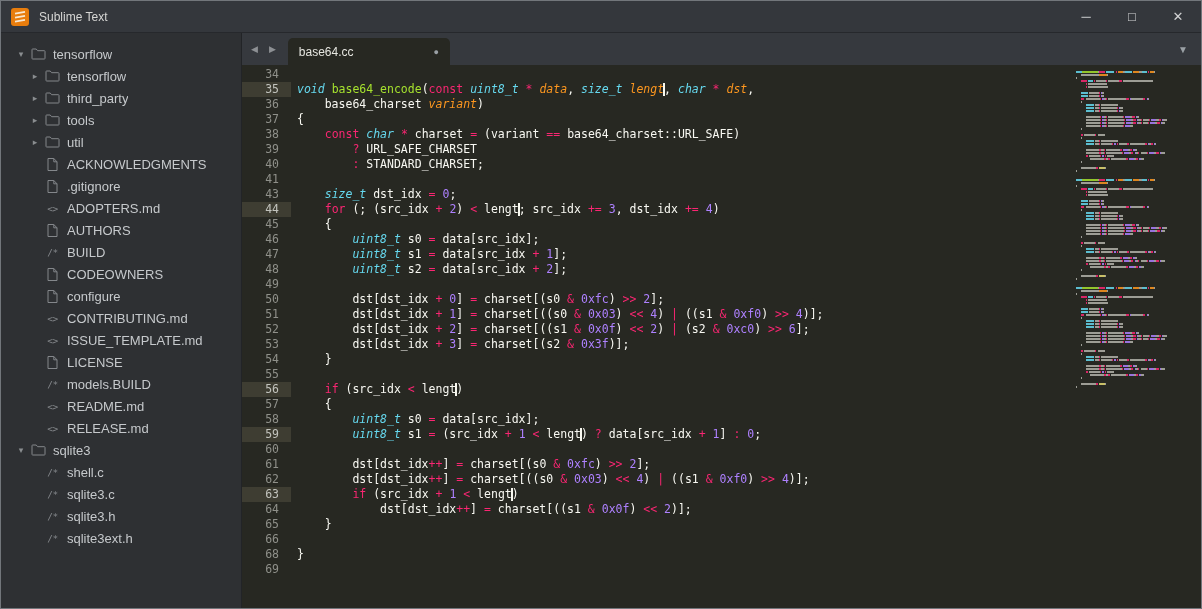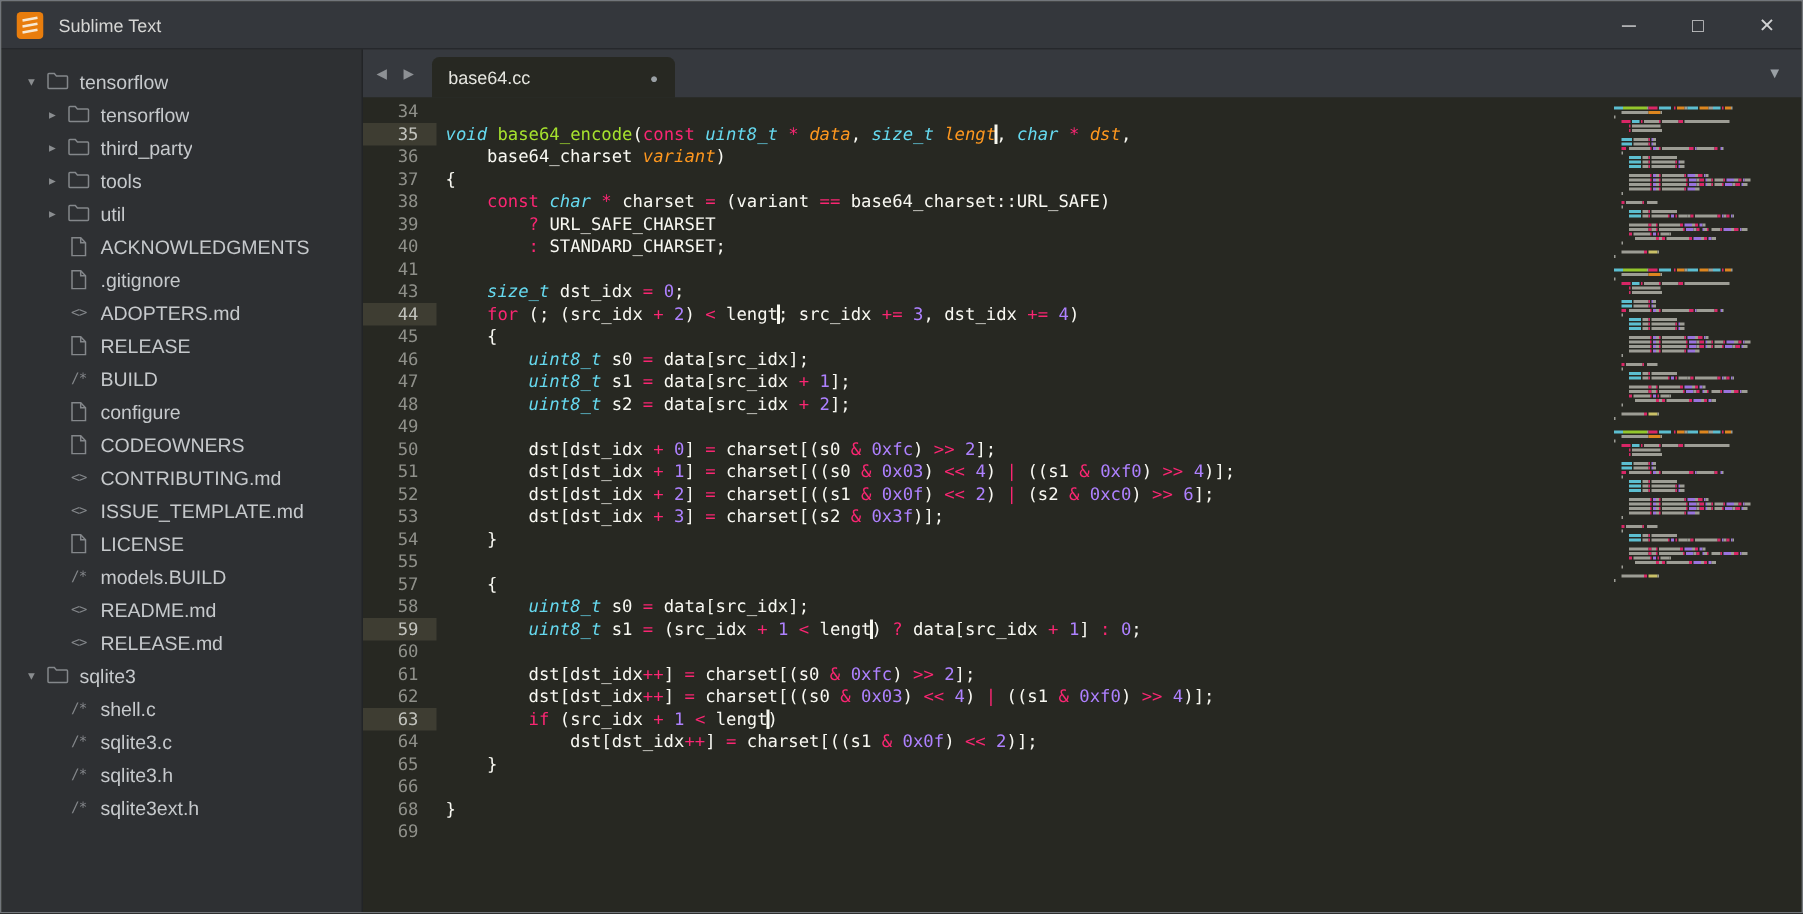--- a/index.html
+++ b/index.html
@@ -150,46 +150,46 @@
             <span class="tlabel">ADOPTERS.md</span>
           </div>
           <div class="tree-row depth1">
             <span class="arrow"></span>
             <span class="ticon">
               <svg width="11" height="13" viewBox="0 0 11 13">
                 <path d="M1 .5 H6.8 L10 3.8 V12.5 H1 Z" fill="none" stroke="#84878b"></path>
                 <path d="M6.8 .5 V3.8 H10" fill="none" stroke="#84878b"></path>
               </svg>
             </span>
-            <span class="tlabel">RELEASE</span>
+            <span class="tlabel">AUTHORS</span>
           </div>
           <div class="tree-row depth1">
             <span class="arrow"></span>
             <span class="ticon glyph">/*</span>
             <span class="tlabel">BUILD</span>
+          </div>
+          <div class="tree-row depth1">
+            <span class="arrow"></span>
+            <span class="ticon">
+              <svg width="11" height="13" viewBox="0 0 11 13">
+                <path d="M1 .5 H6.8 L10 3.8 V12.5 H1 Z" fill="none" stroke="#84878b"></path>
+                <path d="M6.8 .5 V3.8 H10" fill="none" stroke="#84878b"></path>
+              </svg>
+            </span>
+            <span class="tlabel">CODEOWNERS</span>
           </div>
           <div class="tree-row depth1">
             <span class="arrow"></span>
             <span class="ticon">
               <svg width="11" height="13" viewBox="0 0 11 13">
                 <path d="M1 .5 H6.8 L10 3.8 V12.5 H1 Z" fill="none" stroke="#84878b"></path>
                 <path d="M6.8 .5 V3.8 H10" fill="none" stroke="#84878b"></path>
               </svg>
             </span>
             <span class="tlabel">configure</span>
-          </div>
-          <div class="tree-row depth1">
-            <span class="arrow"></span>
-            <span class="ticon">
-              <svg width="11" height="13" viewBox="0 0 11 13">
-                <path d="M1 .5 H6.8 L10 3.8 V12.5 H1 Z" fill="none" stroke="#84878b"></path>
-                <path d="M6.8 .5 V3.8 H10" fill="none" stroke="#84878b"></path>
-              </svg>
-            </span>
-            <span class="tlabel">CODEOWNERS</span>
           </div>
           <div class="tree-row depth1">
             <span class="arrow"></span>
             <span class="ticon glyph">&lt;&gt;</span>
             <span class="tlabel">CONTRIBUTING.md</span>
           </div>
           <div class="tree-row depth1">
             <span class="arrow"></span>
             <span class="ticon glyph">&lt;&gt;</span>
             <span class="tlabel">ISSUE_TEMPLATE.md</span>
@@ -280,20 +280,21 @@
             <div class="code-line"><span class="gutter">46</span><span class="code-text"><span class="tk-w">        </span><span class="tk-t">uint8_t</span><span class="tk-w"> s0 </span><span class="tk-k">=</span><span class="tk-w"> data[src_idx];</span></span></div>
             <div class="code-line"><span class="gutter">47</span><span class="code-text"><span class="tk-w">        </span><span class="tk-t">uint8_t</span><span class="tk-w"> s1 </span><span class="tk-k">=</span><span class="tk-w"> data[src_idx </span><span class="tk-k">+</span><span class="tk-w"> </span><span class="tk-n">1</span><span class="tk-w">];</span></span></div>
             <div class="code-line"><span class="gutter">48</span><span class="code-text"><span class="tk-w">        </span><span class="tk-t">uint8_t</span><span class="tk-w"> s2 </span><span class="tk-k">=</span><span class="tk-w"> data[src_idx </span><span class="tk-k">+</span><span class="tk-w"> </span><span class="tk-n">2</span><span class="tk-w">];</span></span></div>
             <div class="code-line"><span class="gutter">49</span><span class="code-text"></span></div>
             <div class="code-line"><span class="gutter">50</span><span class="code-text"><span class="tk-w">        dst[dst_idx </span><span class="tk-k">+</span><span class="tk-w"> </span><span class="tk-n">0</span><span class="tk-w">] </span><span class="tk-k">=</span><span class="tk-w"> charset[(s0 </span><span class="tk-k">&amp;</span><span class="tk-w"> </span><span class="tk-n">0xfc</span><span class="tk-w">) </span><span class="tk-k">&gt;&gt;</span><span class="tk-w"> </span><span class="tk-n">2</span><span class="tk-w">];</span></span></div>
             <div class="code-line"><span class="gutter">51</span><span class="code-text"><span class="tk-w">        dst[dst_idx </span><span class="tk-k">+</span><span class="tk-w"> </span><span class="tk-n">1</span><span class="tk-w">] </span><span class="tk-k">=</span><span class="tk-w"> charset[((s0 </span><span class="tk-k">&amp;</span><span class="tk-w"> </span><span class="tk-n">0x03</span><span class="tk-w">) </span><span class="tk-k">&lt;&lt;</span><span class="tk-w"> </span><span class="tk-n">4</span><span class="tk-w">) </span><span class="tk-k">|</span><span class="tk-w"> ((s1 </span><span class="tk-k">&amp;</span><span class="tk-w"> </span><span class="tk-n">0xf0</span><span class="tk-w">) </span><span class="tk-k">&gt;&gt;</span><span class="tk-w"> </span><span class="tk-n">4</span><span class="tk-w">)];</span></span></div>
             <div class="code-line"><span class="gutter">52</span><span class="code-text"><span class="tk-w">        dst[dst_idx </span><span class="tk-k">+</span><span class="tk-w"> </span><span class="tk-n">2</span><span class="tk-w">] </span><span class="tk-k">=</span><span class="tk-w"> charset[((s1 </span><span class="tk-k">&amp;</span><span class="tk-w"> </span><span class="tk-n">0x0f</span><span class="tk-w">) </span><span class="tk-k">&lt;&lt;</span><span class="tk-w"> </span><span class="tk-n">2</span><span class="tk-w">) </span><span class="tk-k">|</span><span class="tk-w"> (s2 </span><span class="tk-k">&amp;</span><span class="tk-w"> </span><span class="tk-n">0xc0</span><span class="tk-w">) </span><span class="tk-k">&gt;&gt;</span><span class="tk-w"> </span><span class="tk-n">6</span><span class="tk-w">];</span></span></div>
             <div class="code-line"><span class="gutter">53</span><span class="code-text"><span class="tk-w">        dst[dst_idx </span><span class="tk-k">+</span><span class="tk-w"> </span><span class="tk-n">3</span><span class="tk-w">] </span><span class="tk-k">=</span><span class="tk-w"> charset[(s2 </span><span class="tk-k">&amp;</span><span class="tk-w"> </span><span class="tk-n">0x3f</span><span class="tk-w">)];</span></span></div>
             <div class="code-line"><span class="gutter">54</span><span class="code-text"><span class="tk-w">    }</span></span></div>
             <div class="code-line"><span class="gutter">55</span><span class="code-text"></span></div>
+            <div class="code-line hl"><span class="gutter">56</span><span class="code-text"><span class="tk-w">    </span><span class="tk-k">if</span><span class="tk-w"> (src_idx </span><span class="tk-k">&lt;</span><span class="tk-w"> lengt</span><span class="cursor"></span><span class="tk-w">)</span></span></div>
             <div class="code-line"><span class="gutter">57</span><span class="code-text"><span class="tk-w">    {</span></span></div>
             <div class="code-line"><span class="gutter">58</span><span class="code-text"><span class="tk-w">        </span><span class="tk-t">uint8_t</span><span class="tk-w"> s0 </span><span class="tk-k">=</span><span class="tk-w"> data[src_idx];</span></span></div>
             <div class="code-line hl"><span class="gutter">59</span><span class="code-text"><span class="tk-w">        </span><span class="tk-t">uint8_t</span><span class="tk-w"> s1 </span><span class="tk-k">=</span><span class="tk-w"> (src_idx </span><span class="tk-k">+</span><span class="tk-w"> </span><span class="tk-n">1</span><span class="tk-w"> </span><span class="tk-k">&lt;</span><span class="tk-w"> lengt</span><span class="cursor"></span><span class="tk-w">) </span><span class="tk-k">?</span><span class="tk-w"> data[src_idx </span><span class="tk-k">+</span><span class="tk-w"> </span><span class="tk-n">1</span><span class="tk-w">] </span><span class="tk-k">:</span><span class="tk-w"> </span><span class="tk-n">0</span><span class="tk-w">;</span></span></div>
             <div class="code-line"><span class="gutter">60</span><span class="code-text"></span></div>
             <div class="code-line"><span class="gutter">61</span><span class="code-text"><span class="tk-w">        dst[dst_idx</span><span class="tk-k">++</span><span class="tk-w">] </span><span class="tk-k">=</span><span class="tk-w"> charset[(s0 </span><span class="tk-k">&amp;</span><span class="tk-w"> </span><span class="tk-n">0xfc</span><span class="tk-w">) </span><span class="tk-k">&gt;&gt;</span><span class="tk-w"> </span><span class="tk-n">2</span><span class="tk-w">];</span></span></div>
             <div class="code-line"><span class="gutter">62</span><span class="code-text"><span class="tk-w">        dst[dst_idx</span><span class="tk-k">++</span><span class="tk-w">] </span><span class="tk-k">=</span><span class="tk-w"> charset[((s0 </span><span class="tk-k">&amp;</span><span class="tk-w"> </span><span class="tk-n">0x03</span><span class="tk-w">) </span><span class="tk-k">&lt;&lt;</span><span class="tk-w"> </span><span class="tk-n">4</span><span class="tk-w">) </span><span class="tk-k">|</span><span class="tk-w"> ((s1 </span><span class="tk-k">&amp;</span><span class="tk-w"> </span><span class="tk-n">0xf0</span><span class="tk-w">) </span><span class="tk-k">&gt;&gt;</span><span class="tk-w"> </span><span class="tk-n">4</span><span class="tk-w">)];</span></span></div>
             <div class="code-line hl"><span class="gutter">63</span><span class="code-text"><span class="tk-w">        </span><span class="tk-k">if</span><span class="tk-w"> (src_idx </span><span class="tk-k">+</span><span class="tk-w"> </span><span class="tk-n">1</span><span class="tk-w"> </span><span class="tk-k">&lt;</span><span class="tk-w"> lengt</span><span class="cursor"></span><span class="tk-w">)</span></span></div>
             <div class="code-line"><span class="gutter">64</span><span class="code-text"><span class="tk-w">            dst[dst_idx</span><span class="tk-k">++</span><span class="tk-w">] </span><span class="tk-k">=</span><span class="tk-w"> charset[((s1 </span><span class="tk-k">&amp;</span><span class="tk-w"> </span><span class="tk-n">0x0f</span><span class="tk-w">) </span><span class="tk-k">&lt;&lt;</span><span class="tk-w"> </span><span class="tk-n">2</span><span class="tk-w">)];</span></span></div>
             <div class="code-line"><span class="gutter">65</span><span class="code-text"><span class="tk-w">    }</span></span></div>
             <div class="code-line"><span class="gutter">66</span><span class="code-text"></span></div>

